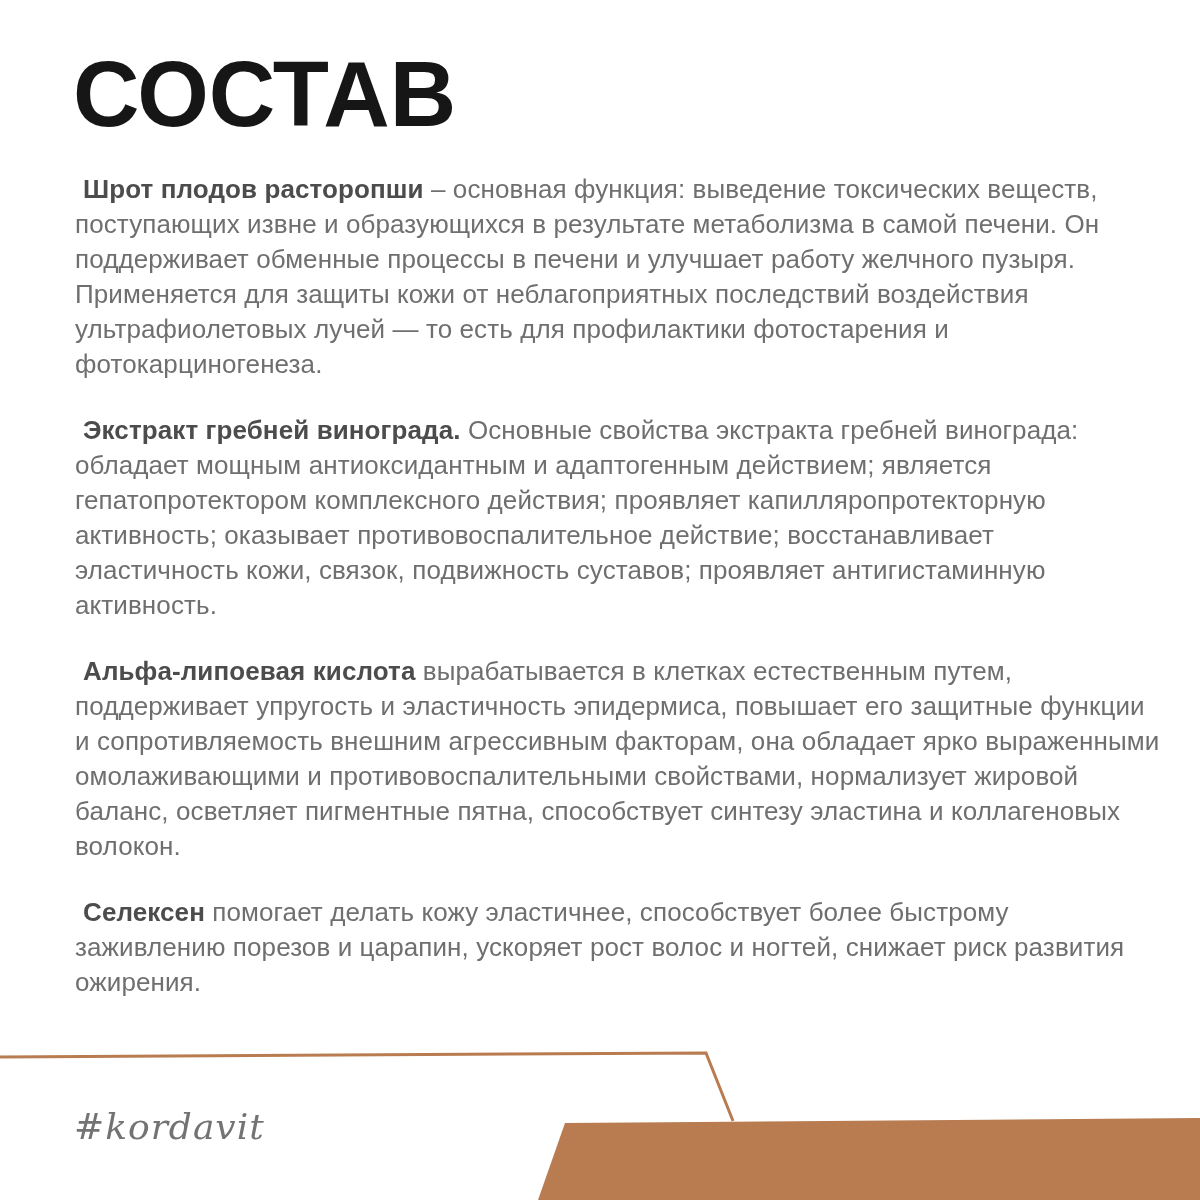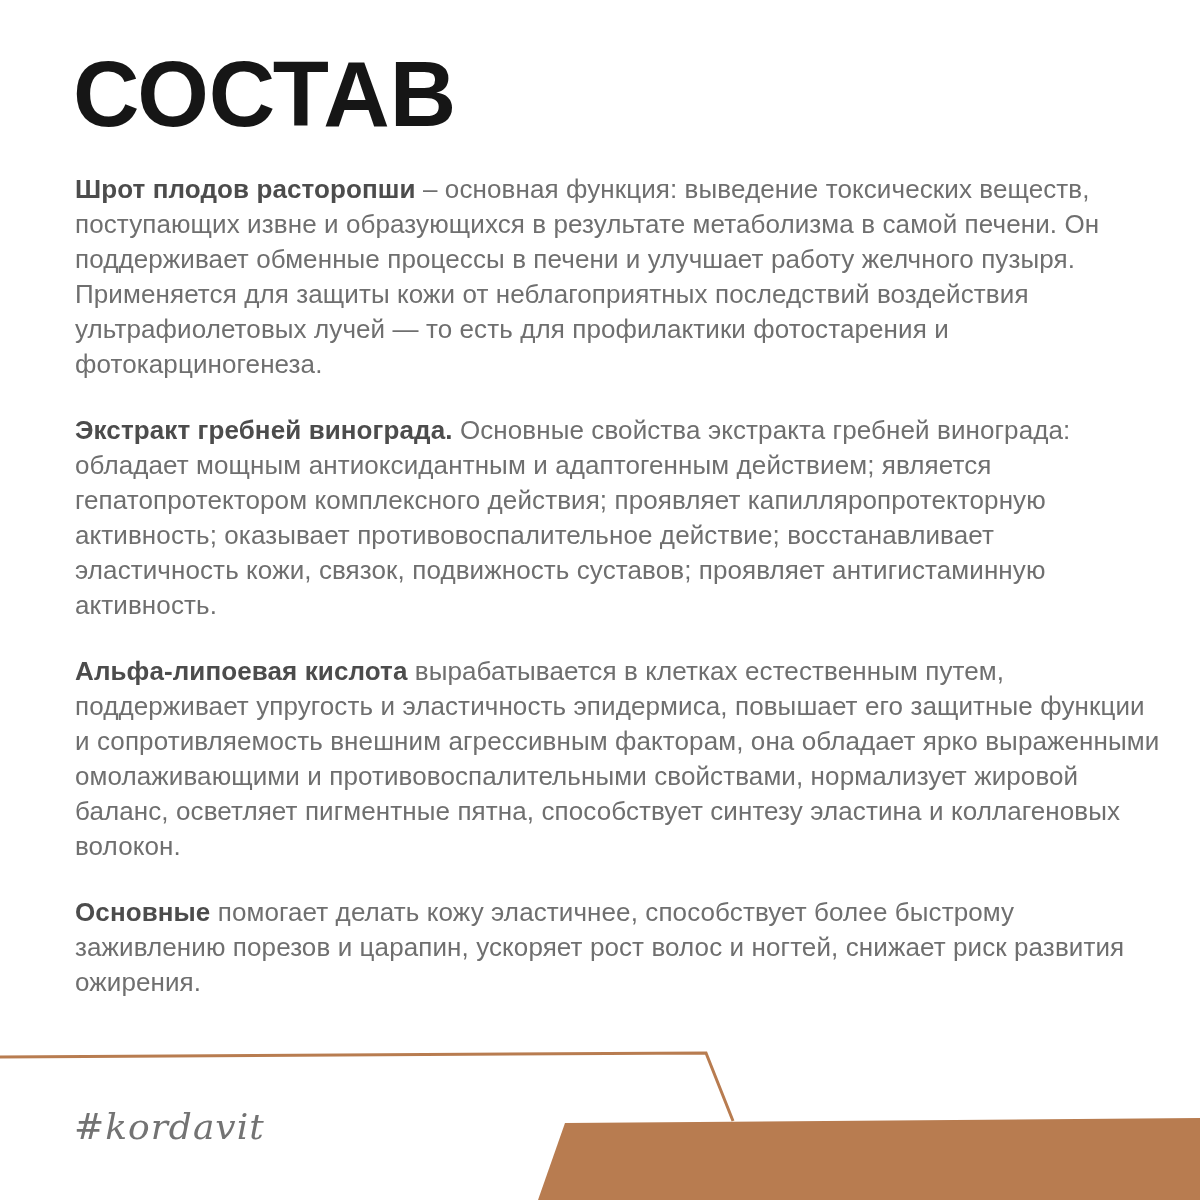--- a/index.html
+++ b/index.html
@@ -34,20 +34,21 @@
   .para {
     font-size: 26px;
     line-height: 35px;
     color: #6f6f6f;
     margin-bottom: 31px;
     letter-spacing: 0.1px;
   }
   .para .lead {
     font-weight: bold;
     color: #4c4c4c;
+    margin-left: 8px;
   }
   .deco-svg {
     position: absolute;
     inset: 0;
     width: 1200px;
     height: 1200px;
     pointer-events: none;
   }
   .hashtag {
     position: absolute;
@@ -67,21 +68,21 @@
 
   <h1 class="title">СОСТАВ</h1>
 
   <div class="content">
     <p class="para"><span class="lead">Шрот плодов расторопши</span><span> – </span><span>основная функция: выведение токсических веществ, поступающих извне и образующихся в результате метаболизма в самой печени. Он поддерживает обменные процессы в печени и улучшает работу желчного пузыря. Применяется для защиты кожи от неблагоприятных последствий воздействия ультрафиолетовых лучей — то есть для профилактики фотостарения и фотокарциногенеза.</span></p>
 
     <p class="para"><span class="lead">Экстракт гребней винограда.</span><span> </span><span>Основные свойства экстракта гребней винограда: обладает мощным антиоксидантным и адаптогенным действием; является гепатопротектором комплексного действия; проявляет капилляропротекторную активность; оказывает противовоспалительное действие; восстанавливает эластичность кожи, связок, подвижность суставов; проявляет антигистаминную активность.</span></p>
 
     <p class="para"><span class="lead">Альфа-липоевая кислота</span><span> </span><span>вырабатывается в клетках естественным путем, поддерживает упругость и эластичность эпидермиса, повышает его защитные функции и сопротивляемость внешним агрессивным факторам, она обладает ярко выраженными омолаживающими и противовоспалительными свойствами, нормализует жировой баланс, осветляет пигментные пятна, способствует синтезу эластина и коллагеновых волокон.</span></p>
 
-    <p class="para"><span class="lead">Основные</span><span> </span><span>помогает делать кожу эластичнее, способствует более быстрому заживлению порезов и царапин, ускоряет рост волос и ногтей, снижает риск развития ожирения.</span></p>
+    <p class="para"><span class="lead">Селексен</span><span> </span><span>помогает делать кожу эластичнее, способствует более быстрому заживлению порезов и царапин, ускоряет рост волос и ногтей, снижает риск развития ожирения.</span></p>
   </div>
 
   <svg class="deco-svg" viewBox="0 0 1200 1200" aria-hidden="true">
     <polyline points="0,1057 706,1053 733,1121" fill="none" stroke="var(--accent, #b87c50)" stroke-width="3"></polyline>
     <polygon points="565,1123 1200,1118 1200,1200 538,1200" fill="var(--accent, #b87c50)"></polygon>
   </svg>
 
   <div class="hashtag">#kordavit</div>
 
 </div>

